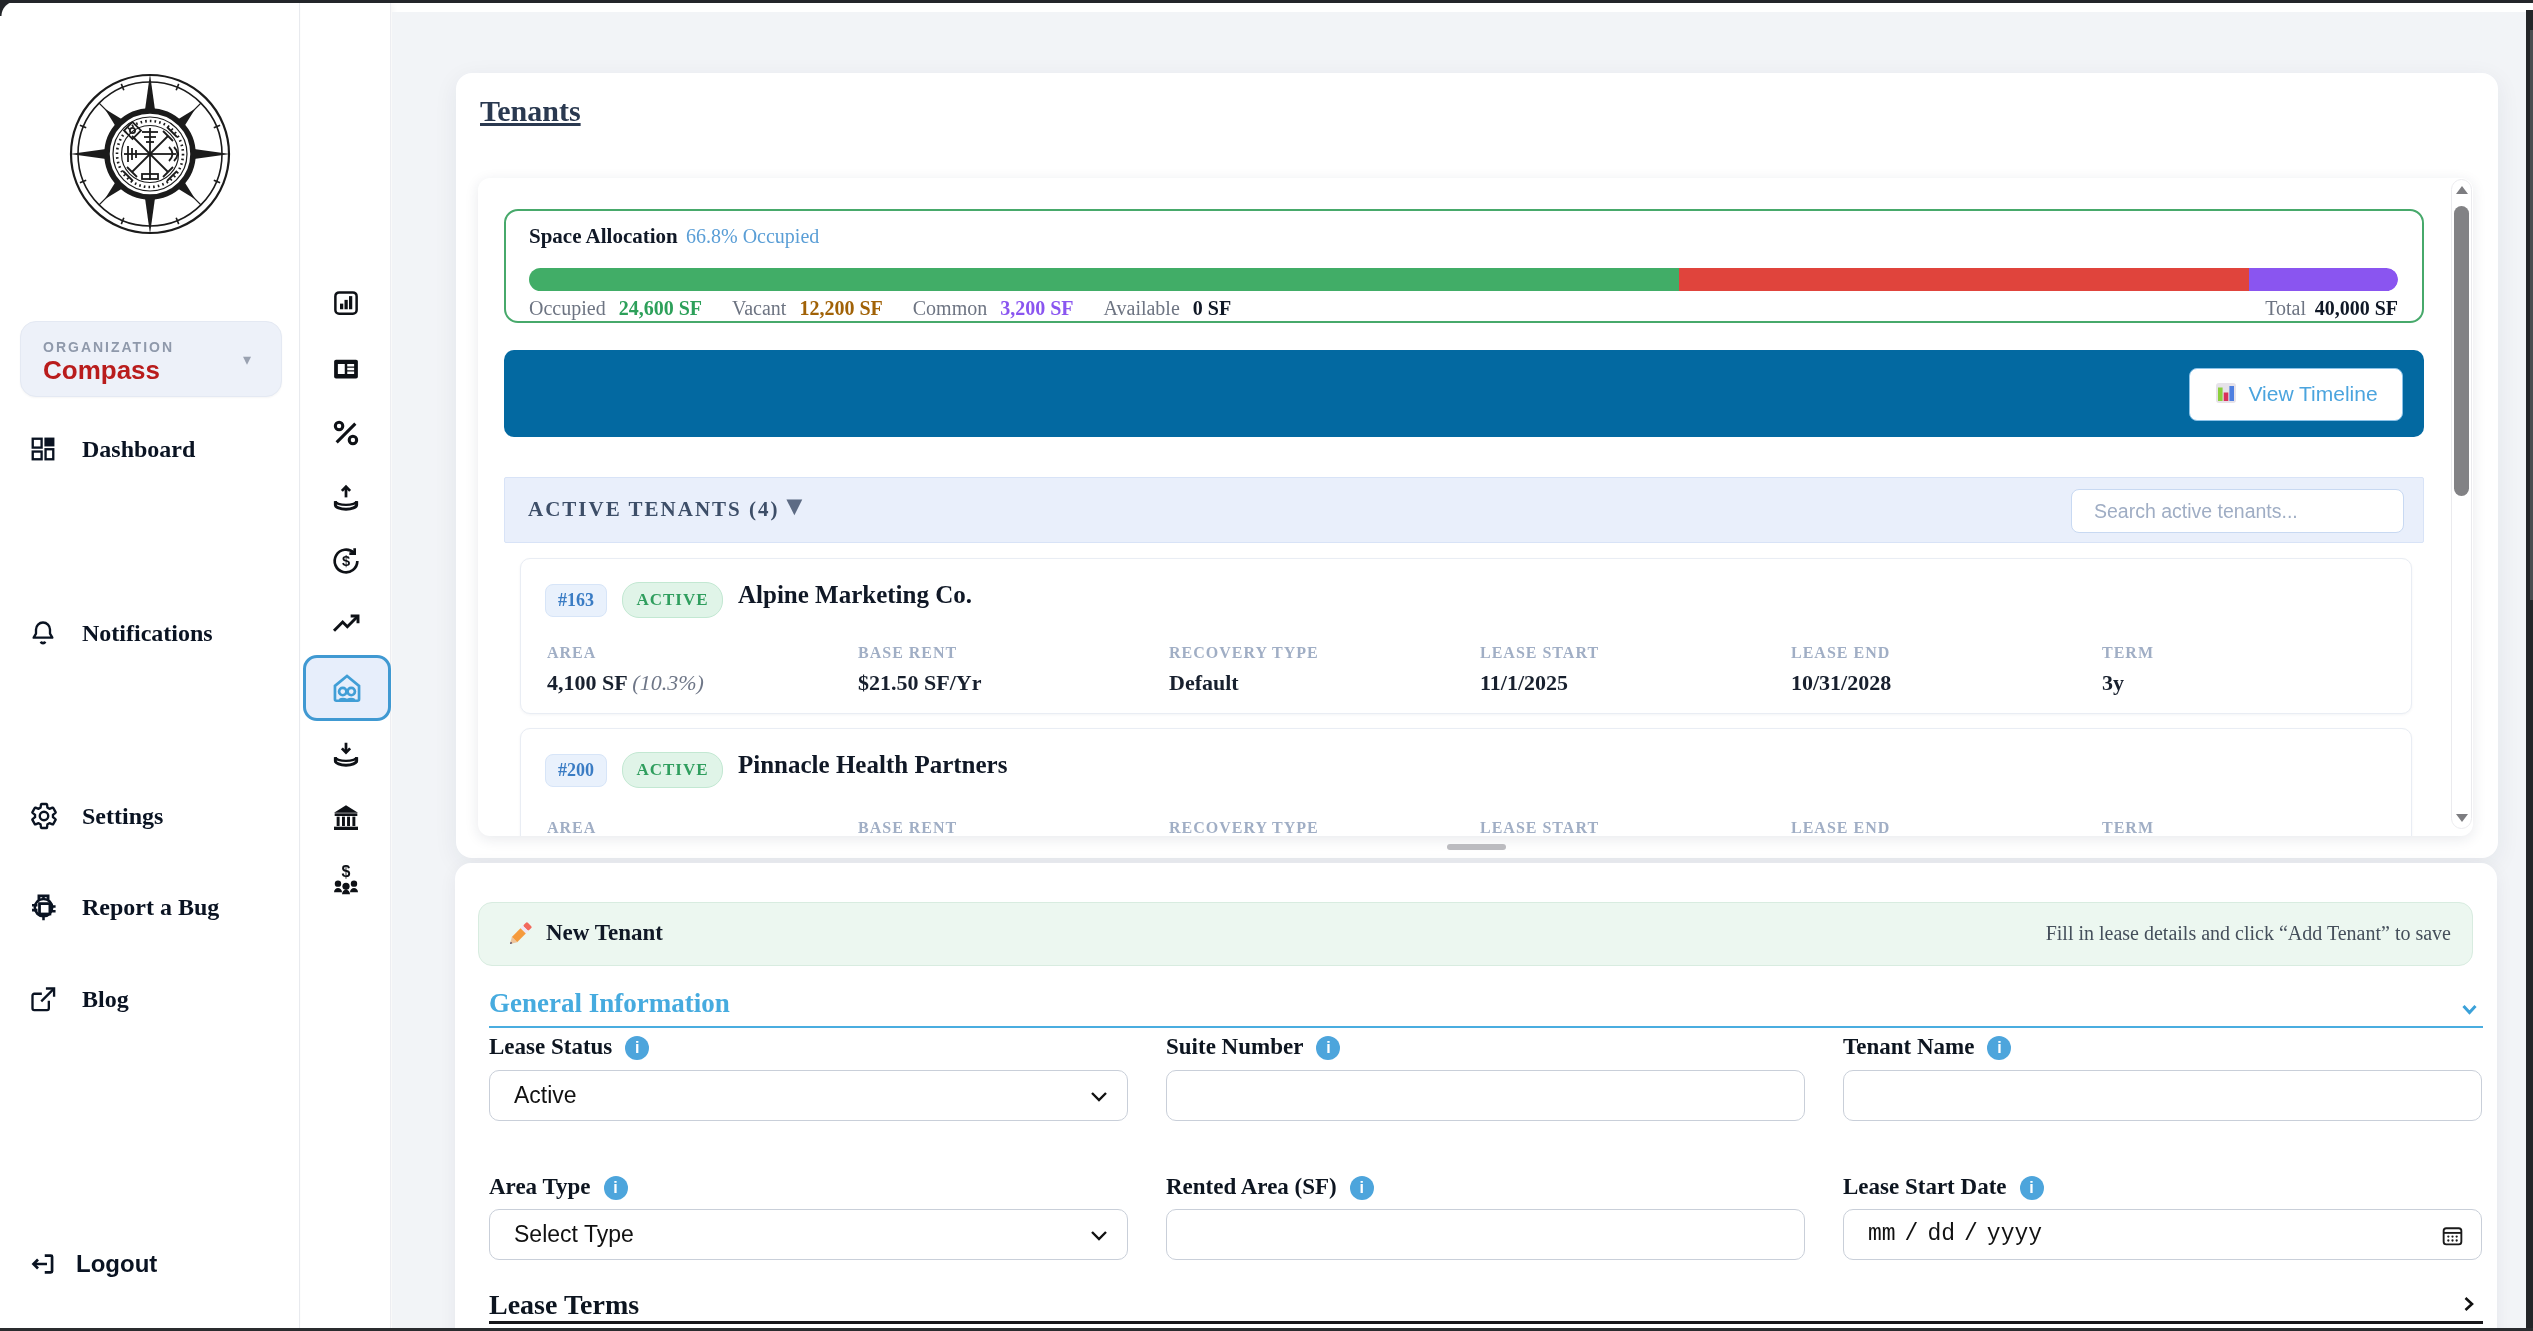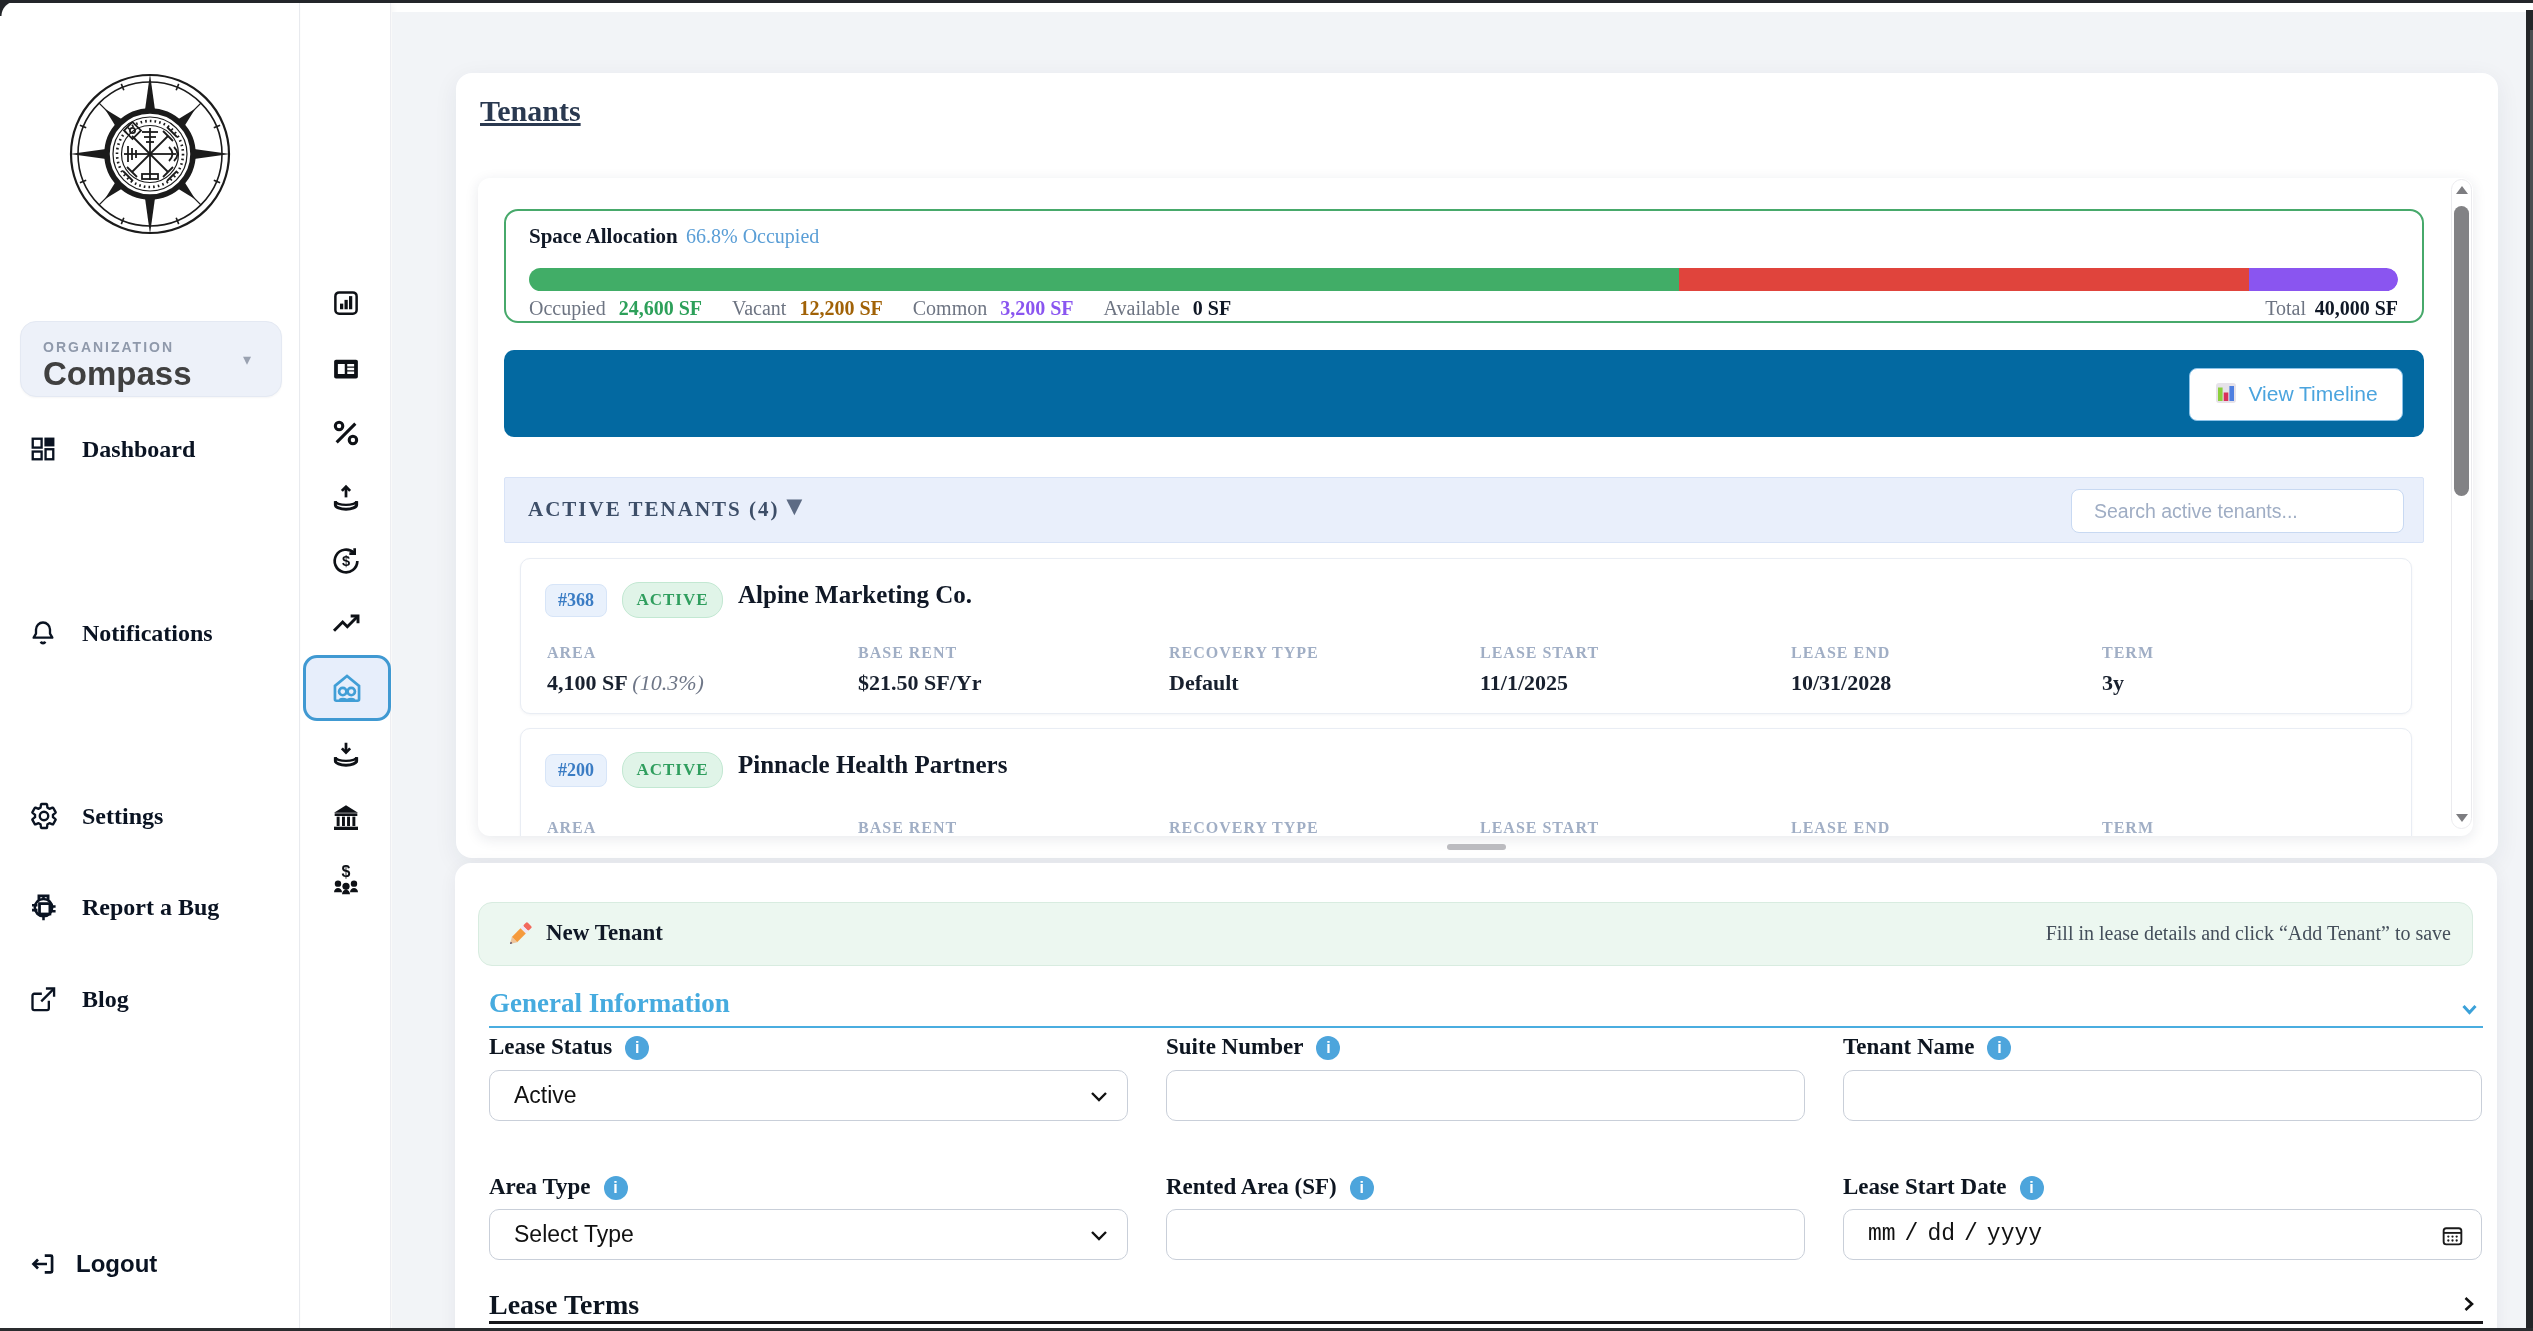--- a/index.html
+++ b/index.html
@@ -15,21 +15,21 @@
   #edge-bottom { left:0; top:1328px; width:2533px; height:3px; background:#2a2c2f; z-index:60; }
 
   
   #sidebar { left:0; top:3px; width:300px; height:1325px; background:#fff; border-right:1px solid #e9ebef; }
   #rail { left:301px; top:3px; width:90px; height:1325px; background:#fff; border-right:1px solid #ededf1; box-shadow:2px 0 6px rgba(0,0,0,0.04); }
   #main { left:392px; top:12px; width:2134px; height:1316px; background:#f2f4f7; }
 
   
   #orgbox { left:20px; top:318px; width:262px; height:76px; background:#edf1f9; border:1px solid #e4e9f3; border-radius:16px; box-shadow:0 1px 2px rgba(0,0,0,0.04); }
   #orgbox .lab { position:absolute; left:22px; top:17px; font-family:"Liberation Sans",sans-serif; font-size:14px; font-weight:bold; letter-spacing:2px; color:#8f99ab; }
-  #orgbox .val { position:absolute; left:22px; top:33px; font-family:"Liberation Sans",sans-serif; font-size:33px; font-weight:bold; color:#404040; }
+  #orgbox .val { position:absolute; left:22px; top:33px; font-family:"Liberation Sans",sans-serif; font-size:26px; font-weight:bold; color:#b91c1c; }
   #orgbox .chev { position:absolute; left:222px; top:28px; color:#9aa2b1; font-family:"Liberation Sans",sans-serif; font-size:16px;}
   .navitem { position:absolute; left:0; width:300px; height:56px; }
   .navitem svg { position:absolute; left:29px; top:50%; transform:translateY(-50%); }
   .navitem .t { position:absolute; left:82px; top:50%; transform:translateY(-50%); font-size:24px; font-weight:bold; color:#0a1322; }
   .navitem .ts { font-family:"Liberation Sans",sans-serif; }
 
   
   .ric { position:absolute; left:45px; transform:translate(-50%,-50%); }
   #activebox { position:absolute; left:2px; top:652px; width:88px; height:66px; background:#e7eefb; border:3px solid #4099d2; border-radius:14px; }
 
@@ -317,21 +317,21 @@
             <rect x="9.7" y="11.5" width="4.6" height="8.5" fill="#d8315b"></rect>
             <rect x="15.4" y="5" width="4.6" height="15" fill="#4f7fe0"></rect>
           </svg>View Timeline</div>
         </div>
         <div id="athead">
           <span class="t">ACTIVE TENANTS (4)</span>
           <span class="tri">▼</span>
           <div id="search">Search active tenants...</div>
         </div>
         <div class="tcard" id="tcard1">
-          <div class="badge1">#368</div>
+          <div class="badge1">#163</div>
           <div class="badge2">ACTIVE</div>
           <div class="tname">Alpine Marketing Co.</div>
           <div class="tgrid">
             <div class="tcol" style="left:0">
               <div class="l">AREA</div>
               <div class="v">4,100 SF <span class="pct">(10.3%)</span></div>
             </div>
             <div class="tcol" style="left:311px">
               <div class="l">BASE RENT</div>
               <div class="v">$21.50 SF/Yr</div>

